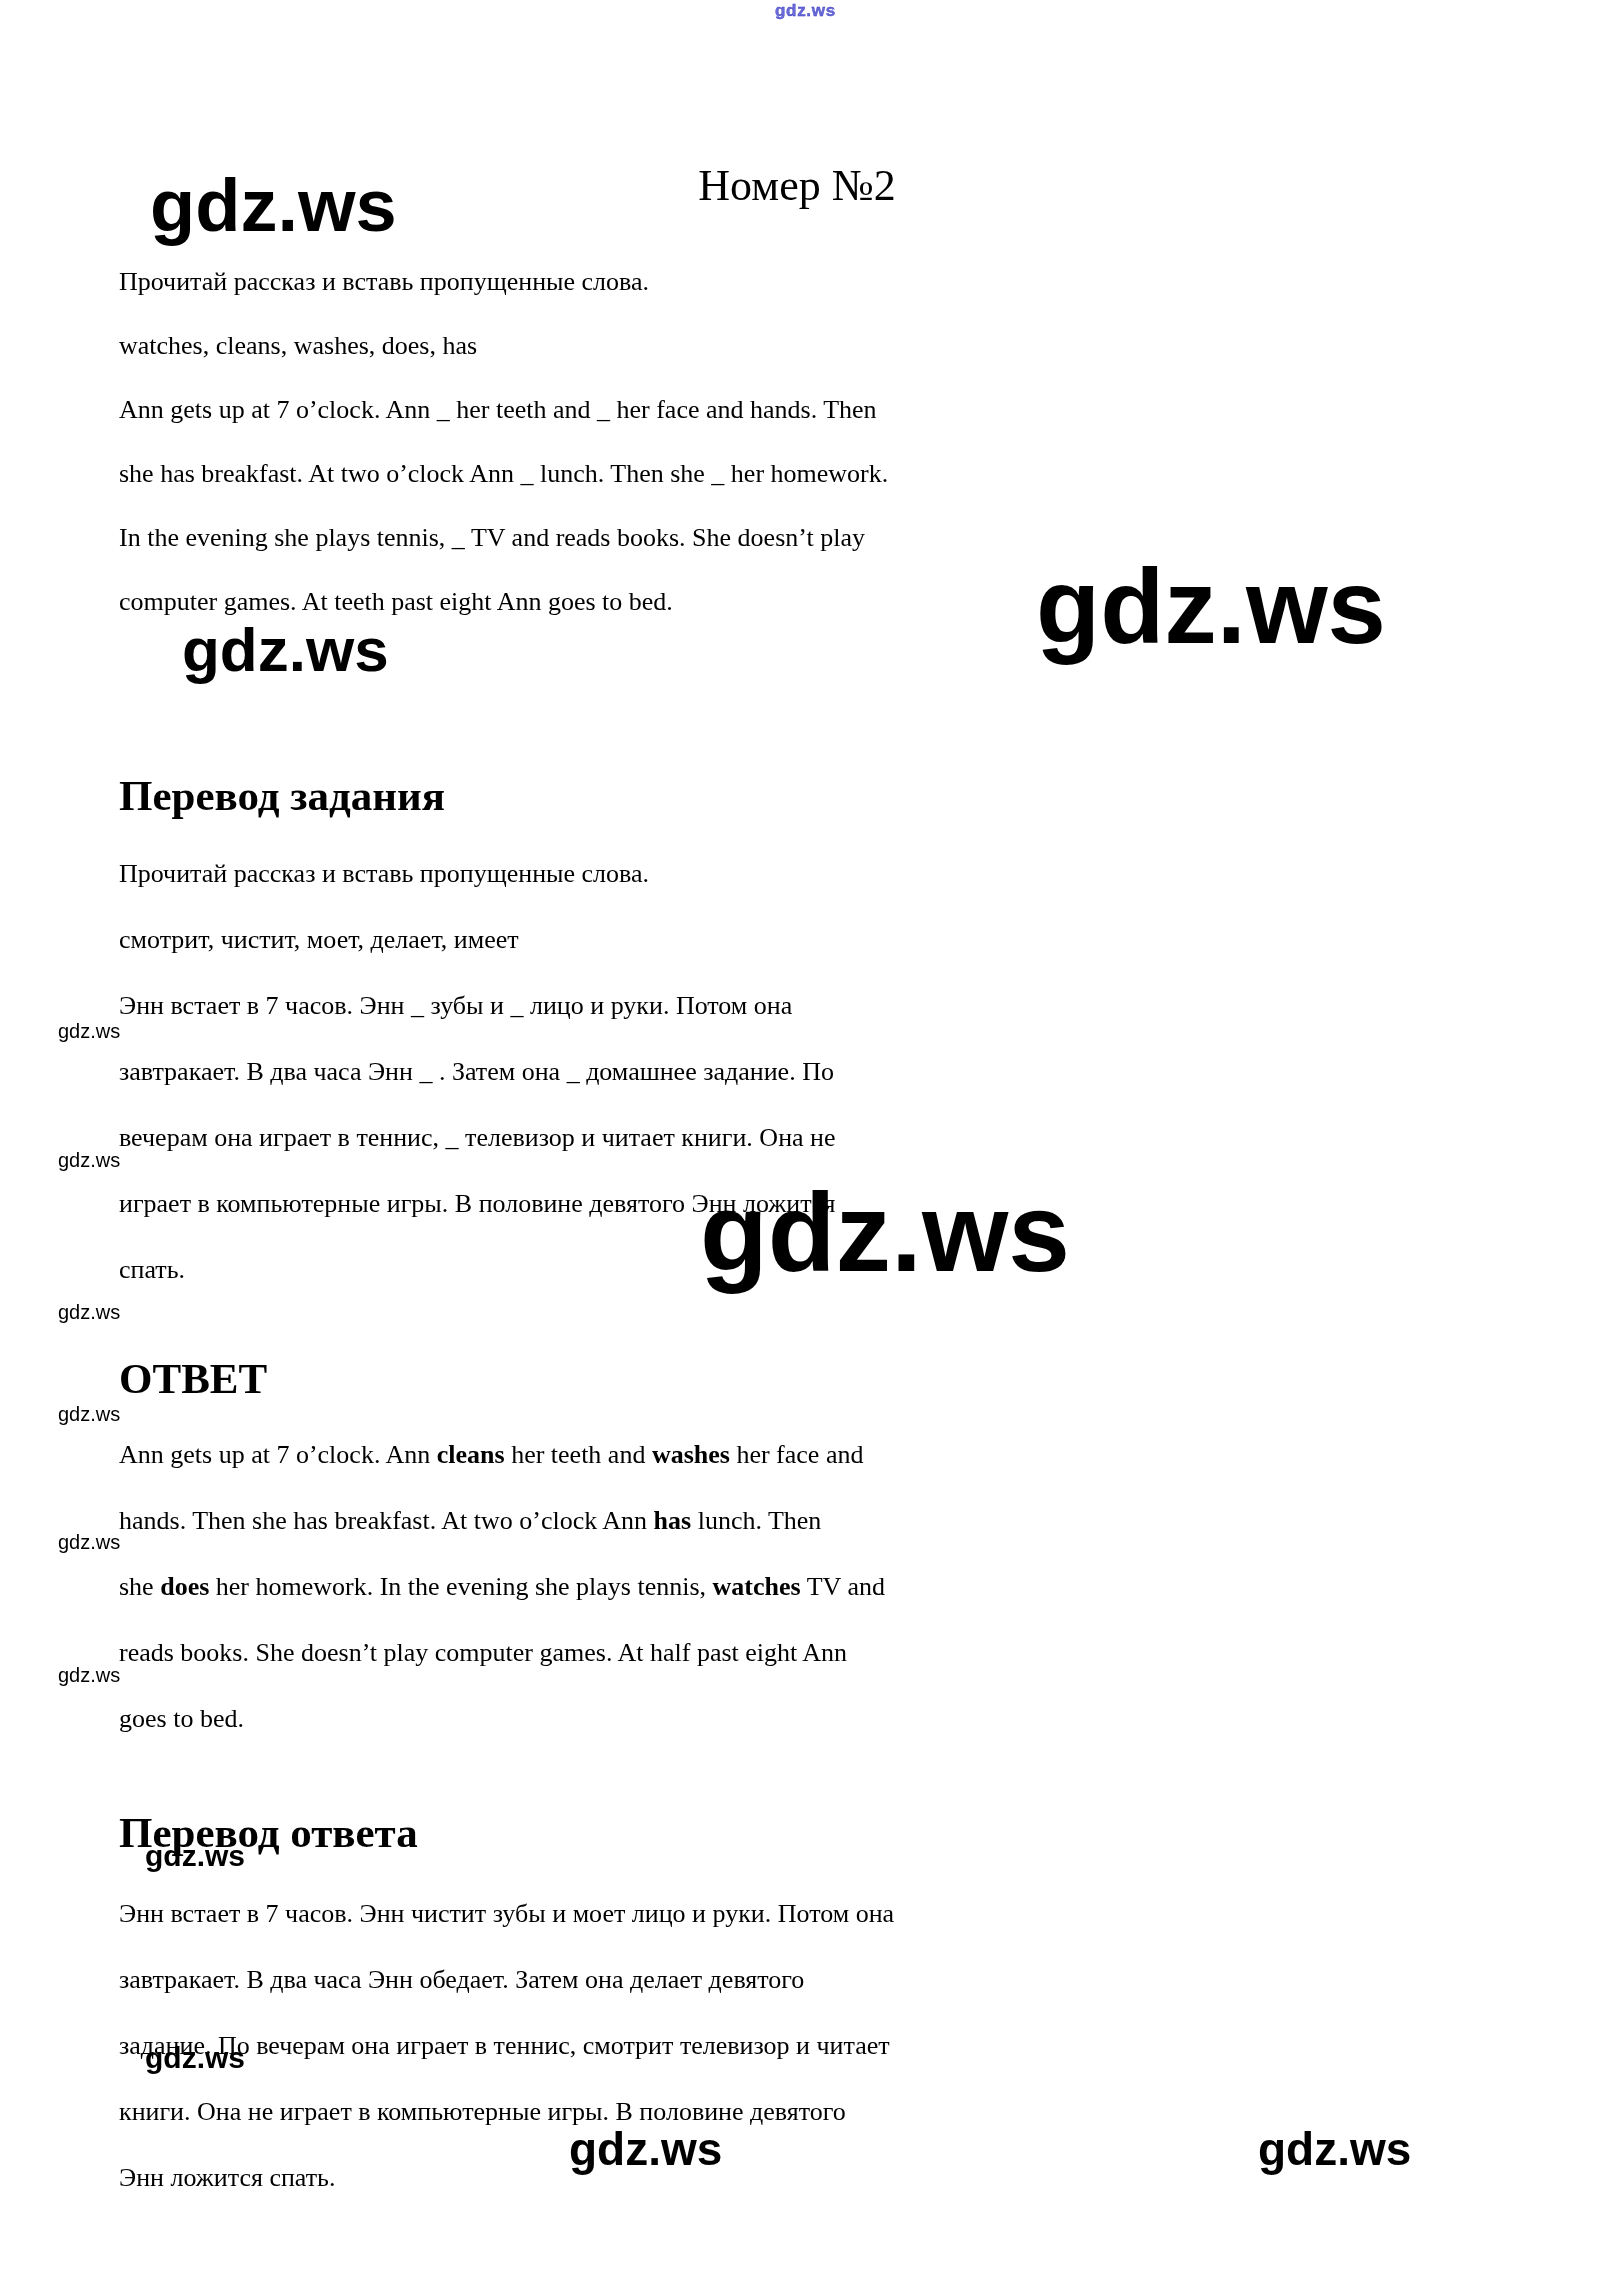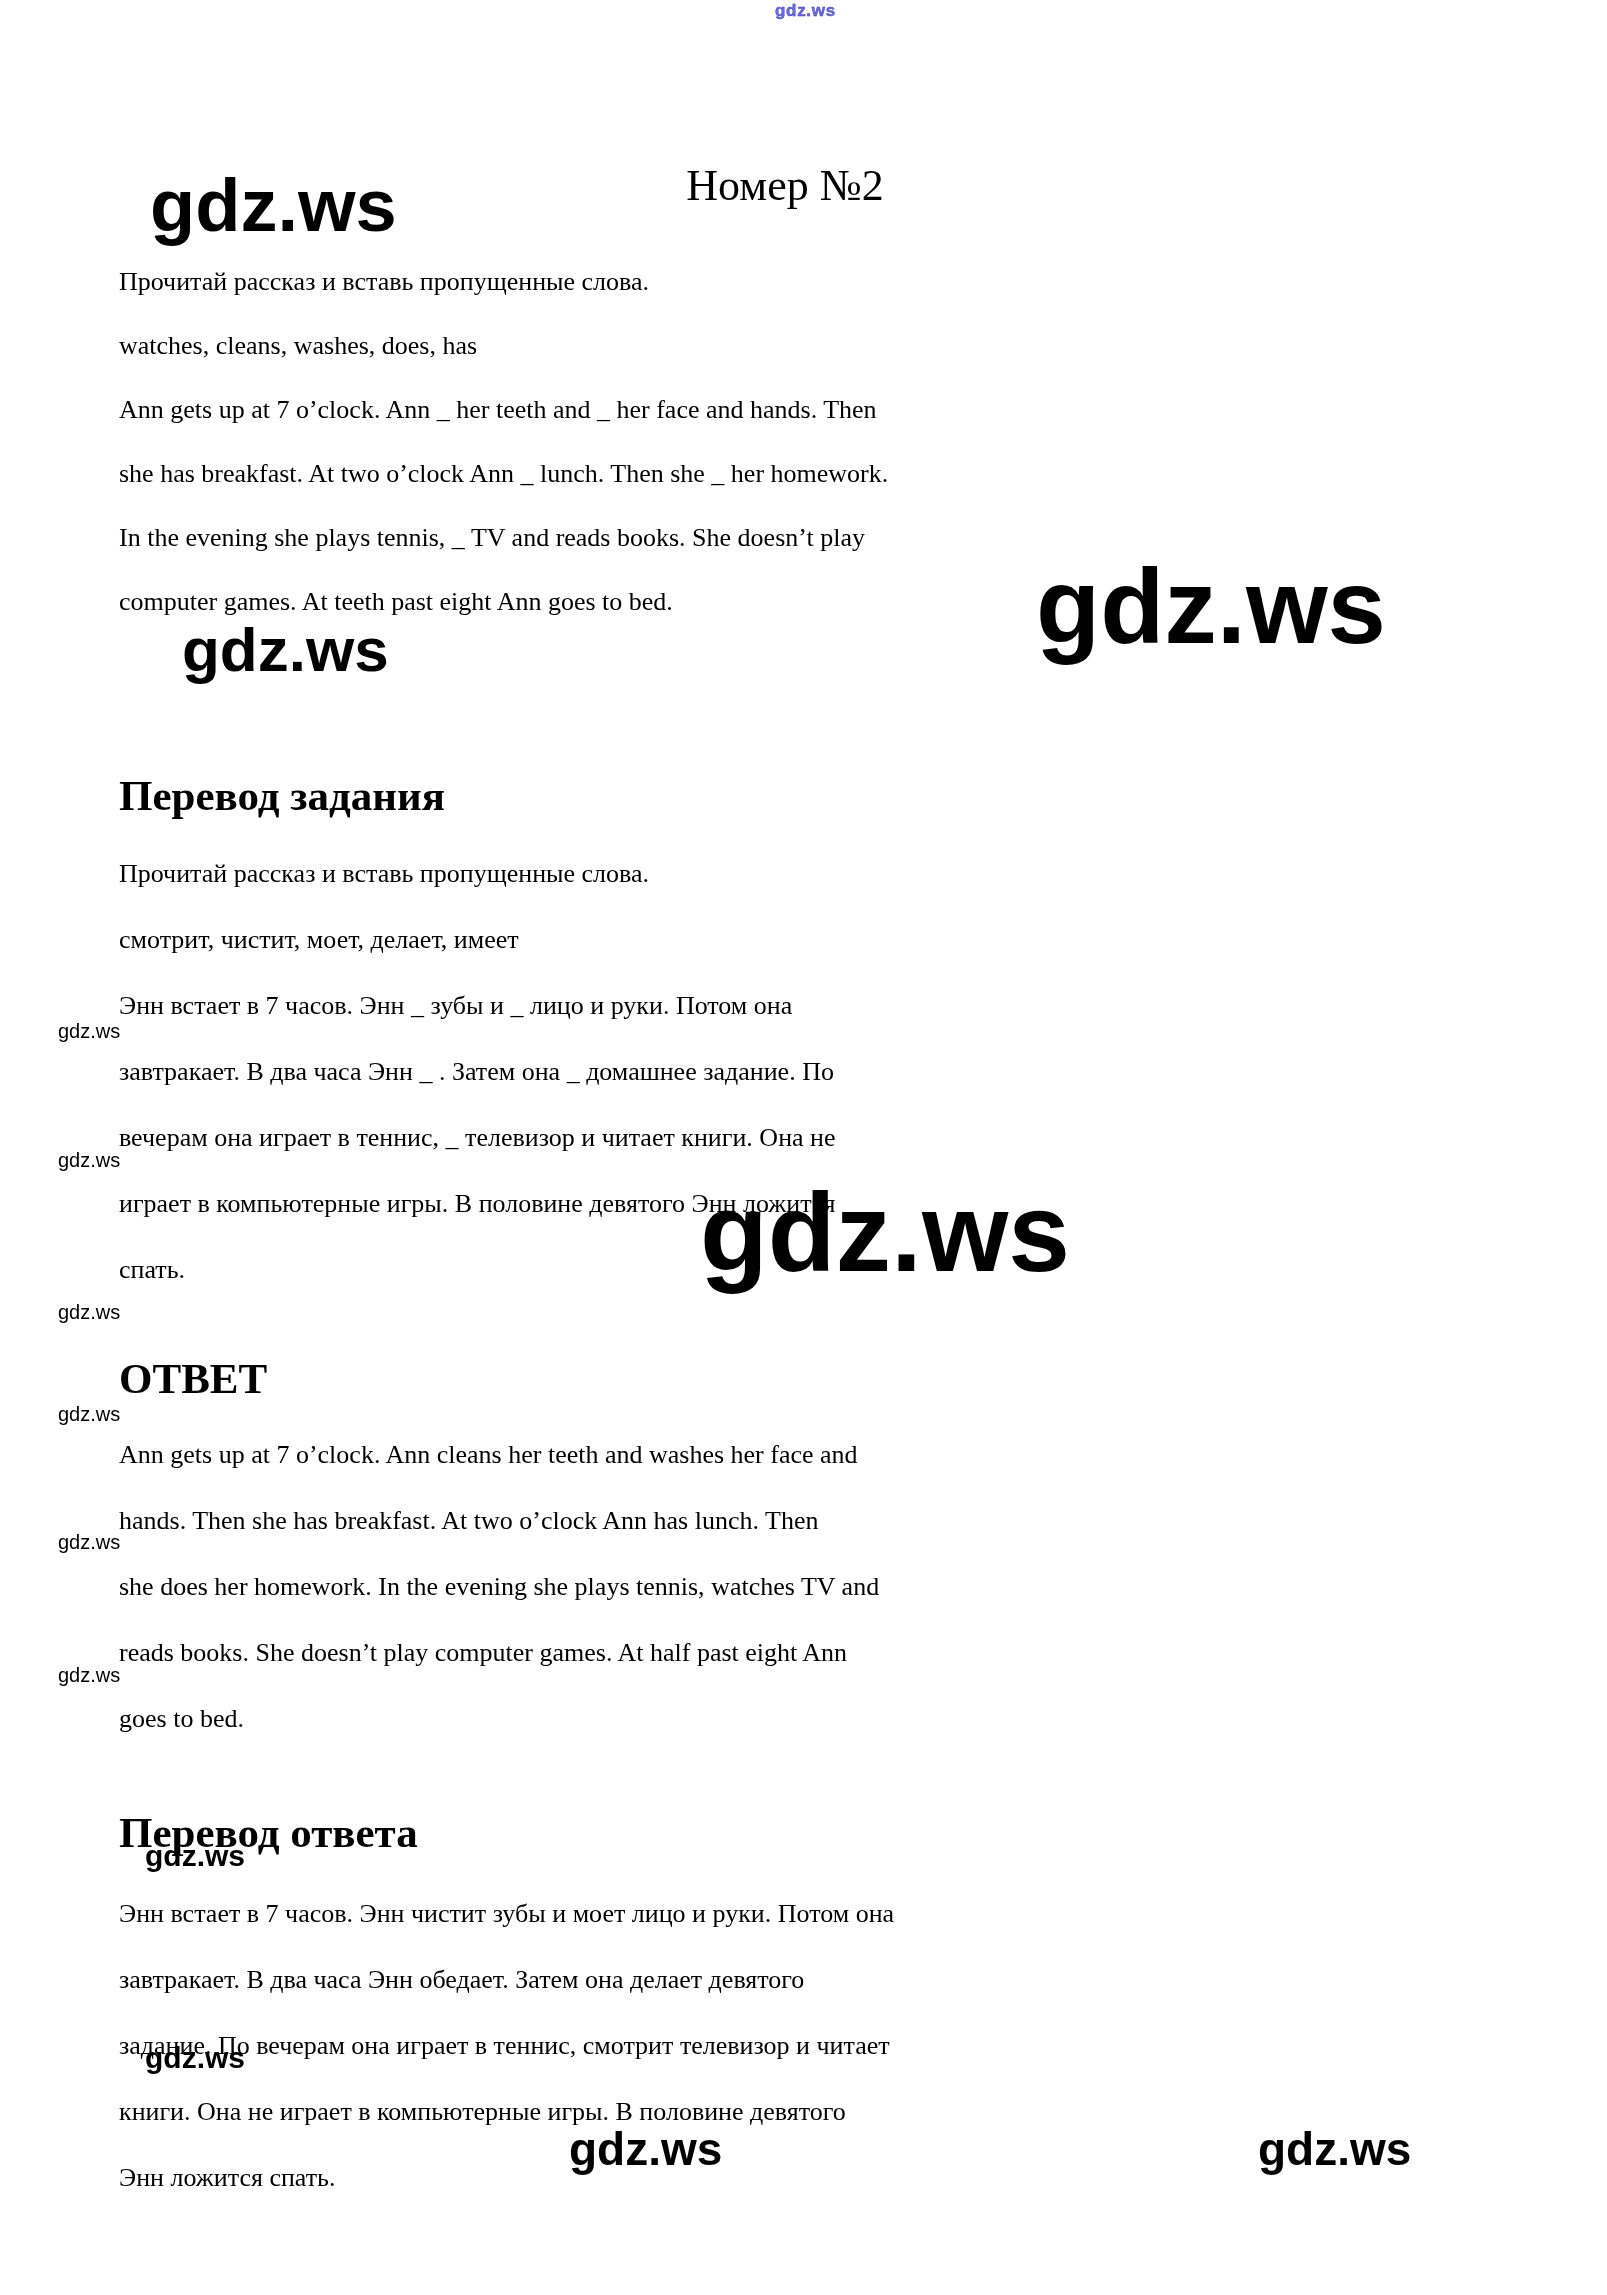--- a/index.html
+++ b/index.html
@@ -4,38 +4,38 @@
 <style>
   html,body{margin:0;padding:0;}
   body{
     width:1607px;height:2295px;background:#ffffff;position:relative;
     font-family:"Liberation Serif", serif;color:#000;overflow:hidden;
   }
   .page{position:absolute;left:0;top:0;width:1475px;height:2295px;}
 
   
   .center-heading{position:absolute;left:0;width:1570px;text-align:center;line-height:1.2;}
-  .title{top:160px;font-size:44px;}
+  .title{top:160px;font-size:44px;padding-left:12px;}
   .solution{top:669px;font-size:43px;}
   .subheading{position:absolute;left:119px;font-size:43px;font-weight:bold;line-height:1.2;white-space:nowrap;}
   .italic{}
   .h-ttask{top:770px;}
   .h-answer{top:1353px;}
   .h-tanswer{top:1807px;}
 
   
   .section{position:absolute;left:119px;width:1452px;font-size:26px;}
   .section .line{white-space:nowrap;}
   .sec-task{top:250px;}
   .sec-task .line{height:64px;line-height:64px;}
   .sec-ttask{top:841px;}
   .sec-ttask .line,.sec-answer .line,.sec-tanswer .line{height:66px;line-height:66px;}
   .sec-answer{top:1422px;}
   .sec-tanswer{top:1881px;}
-  .line .b{font-weight:normal;}
+  .line .b{font-weight:bold;}
 
   
   .wm{position:absolute;font-family:"Liberation Sans", sans-serif;color:#000;
       line-height:1;white-space:nowrap;}
   .wm-top{left:775px;top:2.2px;font-size:17px;font-weight:700;
       color:#6a6ad8;-webkit-text-stroke:0.4px #3a3ac0;letter-spacing:0.7px;}
   .wm-big-left{left:150px;top:169px;font-size:74px;font-weight:600;}
   .wm-big-right{left:1036px;top:554px;font-size:105px;font-weight:600;}
   .wm-med-left{left:182px;top:619px;font-size:62px;font-weight:600;}
   .wm-big-center{left:700px;top:1178px;font-size:111px;font-weight:600;}

